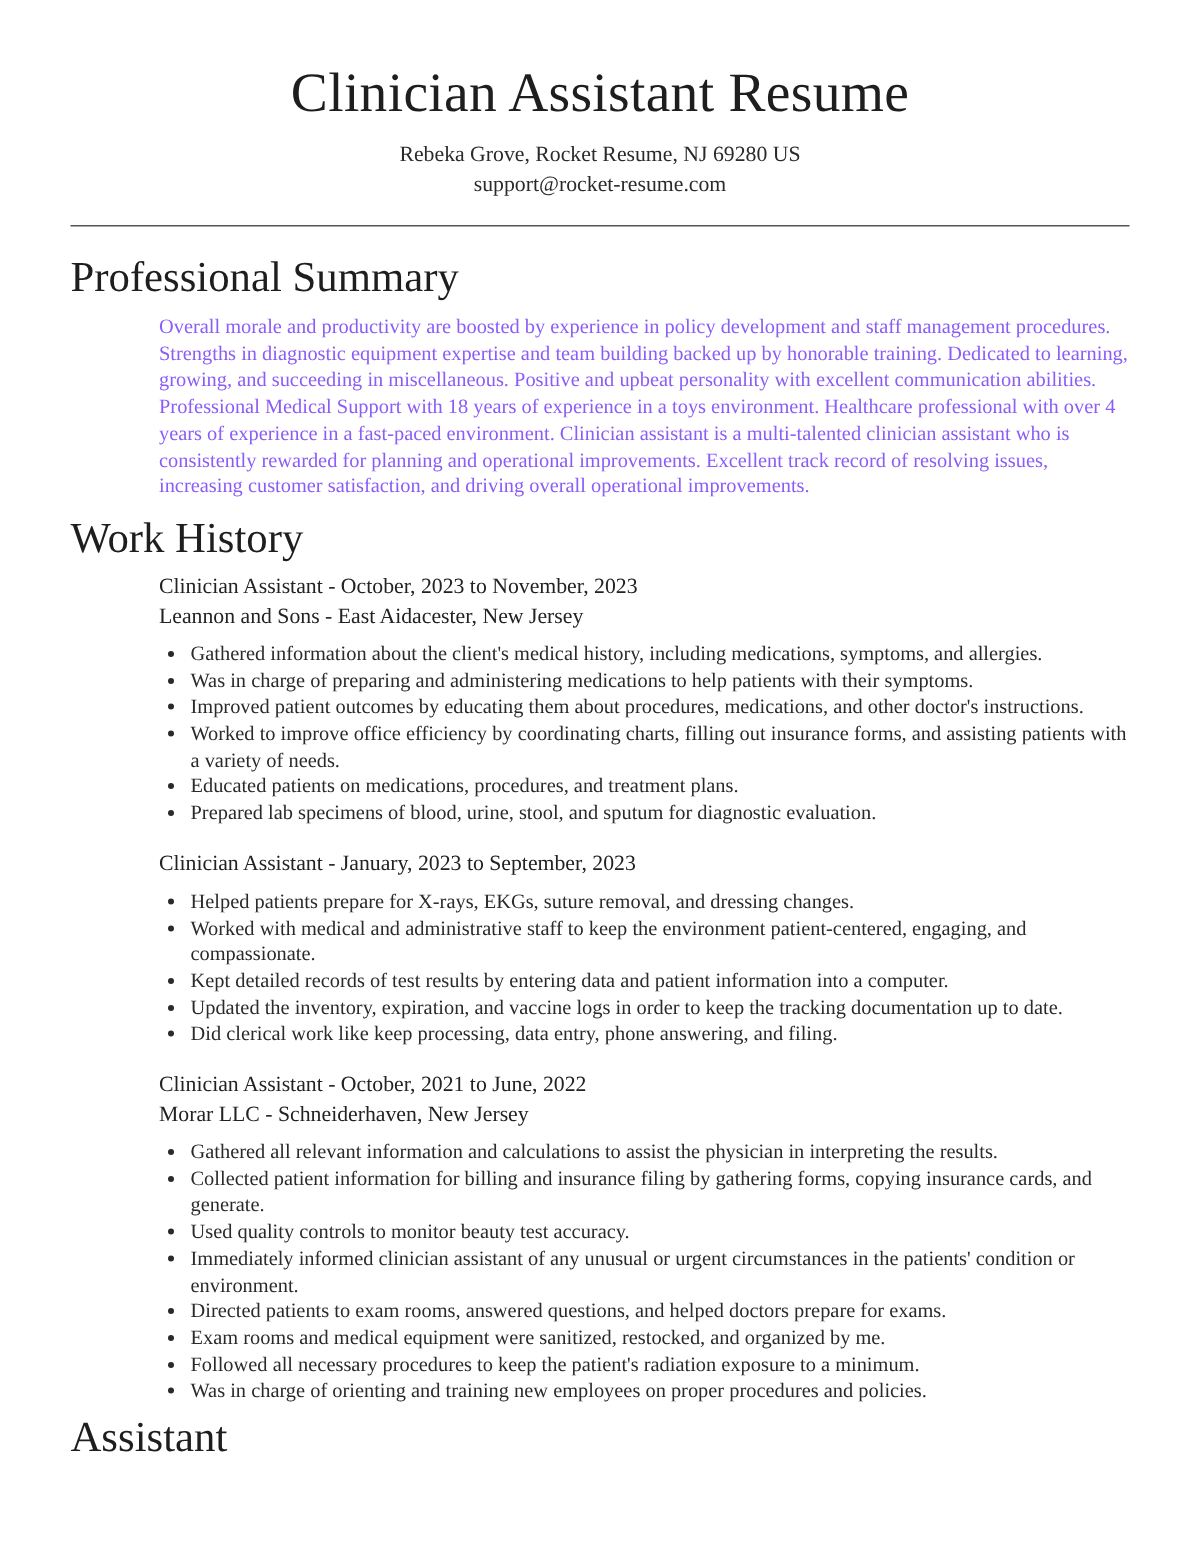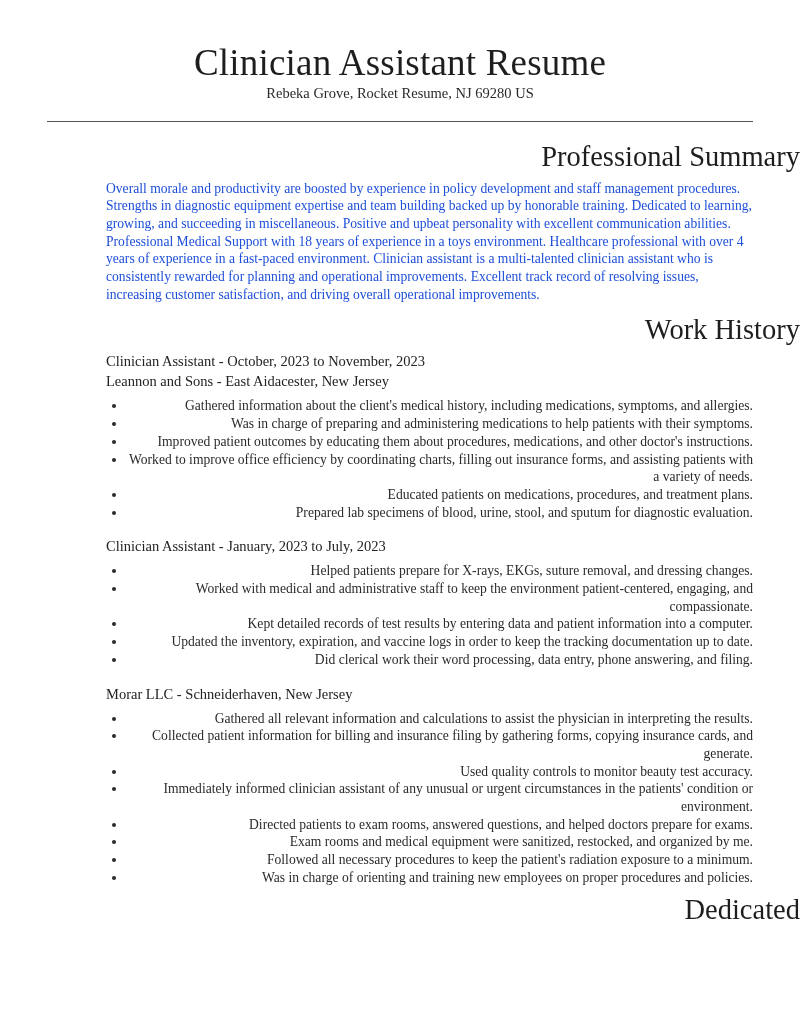--- a/index.html
+++ b/index.html
@@ -25,49 +25,49 @@
     .resume-title {
       font-family: "Liberation Serif", "DejaVu Serif", serif;
       font-size: 37px;
       font-weight: normal;
       margin: 0;
       line-height: 42px;
       color: #1e1e1e;
       letter-spacing: 0.2px;
     }
     .contact {
+      margin-top: 10px;
       font-family: "Liberation Serif", "DejaVu Serif", serif;
       font-size: 14.5px;
       line-height: 19.5px;
       color: #2a2a2a;
     }
     .contact div { display: block; }
     .divider {
       margin: 17px 47px 0 47px;
       border: none;
       border-top: 1.5px solid #555555;
       height: 0;
     }
     .section-heading {
       font-family: "Liberation Serif", "DejaVu Serif", serif;
       font-size: 28.5px;
       font-weight: normal;
       margin: 0;
       padding-left: 47px;
       color: #1e1e1e;
       line-height: 34px;
-      text-align: right;
     }
     .summary-heading { margin-top: 18px; }
     .summary-text {
       margin: 6px 47px 0 106px;
       font-family: "Liberation Serif", "DejaVu Serif", serif;
       font-size: 13.6px;
       line-height: 17.7px;
-      color: #1d4ed8;
+      color: #8b5cf6;
     }
     .work-heading { margin-top: 10px; }
     .job {
       margin-left: 106px;
       margin-right: 47px;
     }
     .job-first { margin-top: 4px; }
     .job + .job { margin-top: 15px; }
     .job-line {
       font-family: "Liberation Serif", "DejaVu Serif", serif;
@@ -79,33 +79,33 @@
       margin: 6px 0 0 0;
       padding-left: 21px;
       font-family: "Liberation Serif", "DejaVu Serif", serif;
       font-size: 13.6px;
       line-height: 17.7px;
       color: #2a2a2a;
     }
     .job-bullets li {
       margin: 0;
       padding-left: 0;
-      text-align: right;
     }
     .edu-heading { margin-top: 6px; }
   </style>
 </head>
 <body>
 
 <div class="page">
 
   <header class="resume-header">
     <h1 class="resume-title">Clinician Assistant Resume</h1>
     <div class="contact">
       <div>Rebeka Grove, Rocket Resume, NJ 69280 US</div>
+      <div>support@rocket-resume.com</div>
     </div>
   </header>
 
   <hr class="divider">
 
   <section>
     <h2 class="section-heading summary-heading">Professional Summary</h2>
     <p class="summary-text">Overall morale and productivity are boosted by experience in policy development and staff management procedures. Strengths in diagnostic equipment expertise and team building backed up by honorable training. Dedicated to learning, growing, and succeeding in miscellaneous. Positive and upbeat personality with excellent communication abilities. Professional Medical Support with 18 years of experience in a toys environment. Healthcare professional with over 4 years of experience in a fast-paced environment. Clinician assistant is a multi-talented clinician assistant who is consistently rewarded for planning and operational improvements. Excellent track record of resolving issues, increasing customer satisfaction, and driving overall operational improvements.</p>
   </section>
 
@@ -119,42 +119,43 @@
         <li>Gathered information about the client's medical history, including medications, symptoms, and allergies.</li>
         <li>Was in charge of preparing and administering medications to help patients with their symptoms.</li>
         <li>Improved patient outcomes by educating them about procedures, medications, and other doctor's instructions.</li>
         <li>Worked to improve office efficiency by coordinating charts, filling out insurance forms, and assisting patients with a variety of needs.</li>
         <li>Educated patients on medications, procedures, and treatment plans.</li>
         <li>Prepared lab specimens of blood, urine, stool, and sputum for diagnostic evaluation.</li>
       </ul>
     </div>
 
     <div class="job">
-      <div class="job-line">Clinician Assistant - January, 2023 to July, 2023</div>
+      <div class="job-line">Clinician Assistant - January, 2023 to September, 2023</div>
       <ul class="job-bullets">
         <li>Helped patients prepare for X-rays, EKGs, suture removal, and dressing changes.</li>
         <li>Worked with medical and administrative staff to keep the environment patient-centered, engaging, and compassionate.</li>
         <li>Kept detailed records of test results by entering data and patient information into a computer.</li>
         <li>Updated the inventory, expiration, and vaccine logs in order to keep the tracking documentation up to date.</li>
-        <li>Did clerical work their word processing, data entry, phone answering, and filing.</li>
+        <li>Did clerical work like keep processing, data entry, phone answering, and filing.</li>
       </ul>
     </div>
 
     <div class="job">
+      <div class="job-line">Clinician Assistant - October, 2021 to June, 2022</div>
       <div class="job-line">Morar LLC - Schneiderhaven, New Jersey</div>
       <ul class="job-bullets">
         <li>Gathered all relevant information and calculations to assist the physician in interpreting the results.</li>
         <li>Collected patient information for billing and insurance filing by gathering forms, copying insurance cards, and generate.</li>
         <li>Used quality controls to monitor beauty test accuracy.</li>
         <li>Immediately informed clinician assistant of any unusual or urgent circumstances in the patients' condition or environment.</li>
         <li>Directed patients to exam rooms, answered questions, and helped doctors prepare for exams.</li>
         <li>Exam rooms and medical equipment were sanitized, restocked, and organized by me.</li>
         <li>Followed all necessary procedures to keep the patient's radiation exposure to a minimum.</li>
         <li>Was in charge of orienting and training new employees on proper procedures and policies.</li>
       </ul>
     </div>
   </section>
 
   <section>
-    <h2 class="section-heading edu-heading">Dedicated</h2>
+    <h2 class="section-heading edu-heading">Assistant</h2>
   </section>
 
 </div>
 
 </body></html>

